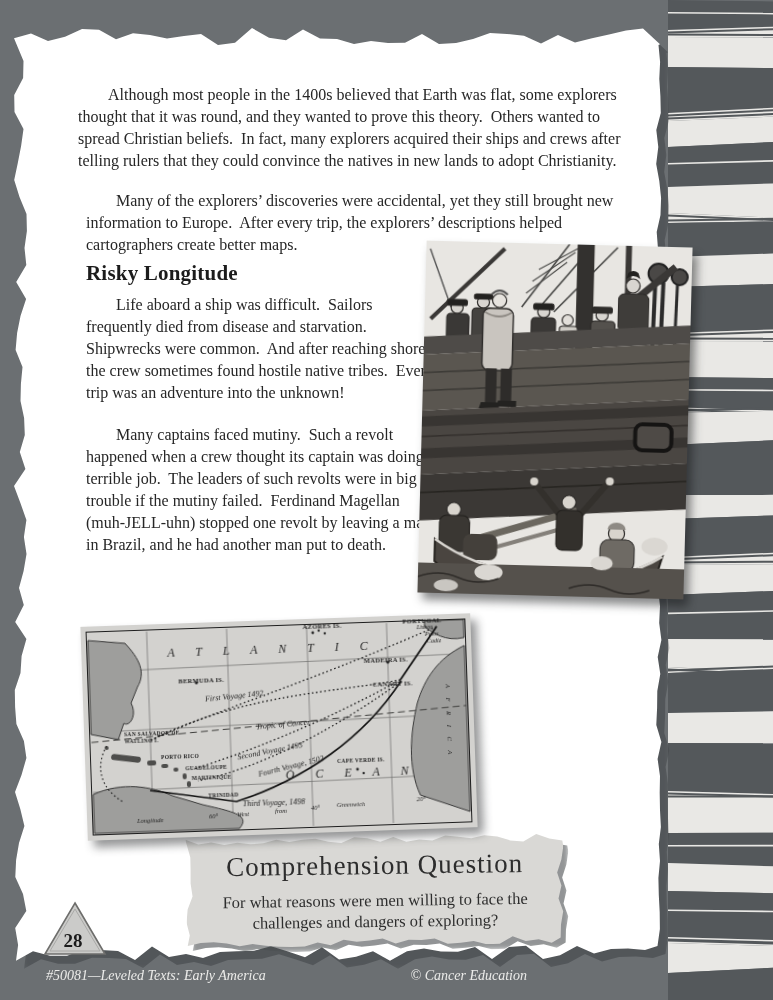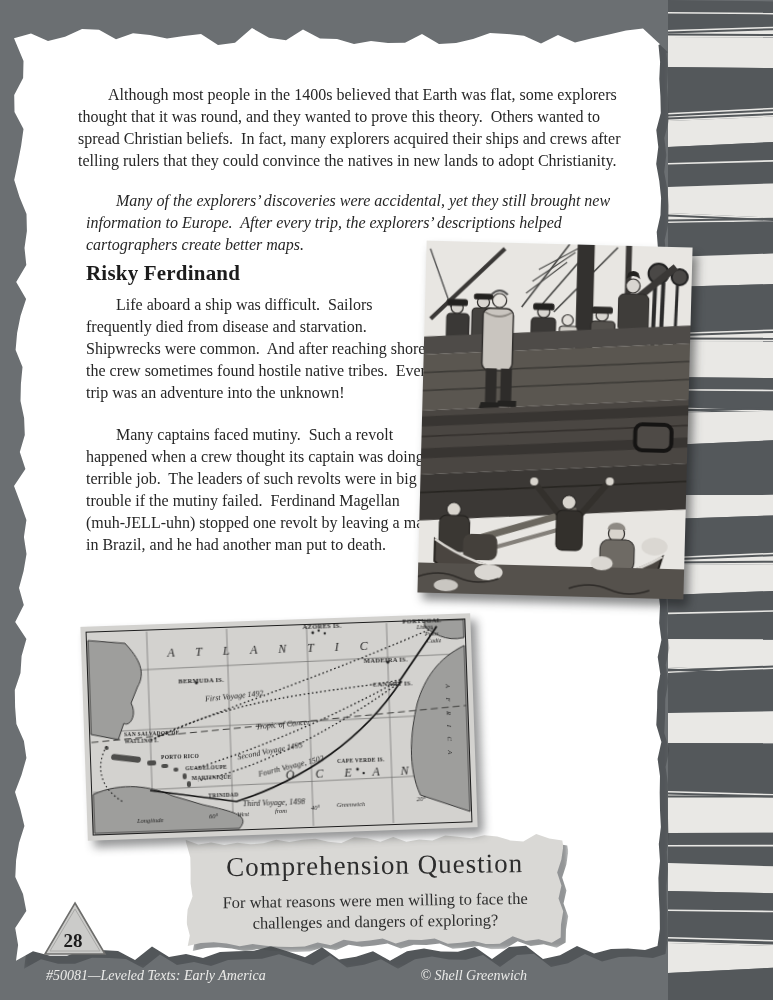--- a/index.html
+++ b/index.html
@@ -18,21 +18,21 @@
   
   #page-shadow{position:absolute;left:22px;top:36px;width:648px;height:934px;
        background:#3e4245;opacity:.55;filter:blur(3px);z-index:2;}
   #page{position:absolute;left:14px;top:28px;width:648px;height:934px;
        background:var(--paper);z-index:3;}
 
   
   .para{position:absolute;font-size:16px;line-height:22px;color:var(--ink);
         white-space:pre-wrap;text-indent:30px;z-index:4;}
   #p1{left:78px;top:84px;width:548px;}
-  #p2{left:86px;top:190px;width:548px;font-style:italic;}
+  #p2{left:86px;top:190px;width:548px;}
   #heading{position:absolute;left:86px;top:261px;font-size:21px;font-weight:bold;
         color:#1c1c1c;z-index:4;letter-spacing:.2px;}
   #p3{left:86px;top:294px;width:352px;}
   #p4{left:86px;top:424px;width:352px;}
 
   
   #ship{position:absolute;left:422px;top:244px;width:266px;height:352px;
         transform:rotate(1.5deg);z-index:6;
         filter:drop-shadow(5px 7px 5px rgba(20,22,24,.5));}
   #ship svg{display:block;width:100%;height:100%;}
@@ -132,21 +132,21 @@
     <polygon points="0,939.5 105,942.5465382326875 105,944.5465382326875 0,941.5" fill="#54585b"></polygon>
     <polygon points="0,943 105,946.0465382326875 105,967.8009490412751 0,973" fill="#e9e8e5"></polygon>
     <polygon points="0,973 105,967.8009490412751 105,1012.9017490866172 0,1015" fill="#54585b"></polygon>
   </svg>
 
 <div id="page-shadow" style="clip-path: polygon(0px 10.2px, 17px 5.5px, 34px 12.9px, 51px 8.7px, 68px 1px, 85px 1.8px, 102px 11.3px, 119px 5.2px, 136px 7.1px, 153px 10.5px, 170px 8.1px, 187px 5.9px, 204px 16.9px, 221px 14.8px, 238px 0px, 255px 9.8px, 272px 12.2px, 289px 1.6px, 306px 10.6px, 323px 10.9px, 340px 16.1px, 357px 13px, 374px 15px, 391px 14.7px, 408px 5.9px, 425px 16px, 442px 15.1px, 459px 11.1px, 476px 5px, 493px 5.9px, 510px 7.7px, 527px 15.6px, 544px 6.9px, 561px 14.4px, 578px 10.3px, 595px 6.4px, 612px 2.6px, 629px 0.6px, 646px 16.2px, 644.5px 17px, 646.1px 34px, 645.3px 51px, 646.4px 68px, 646.8px 85px, 642.3px 102px, 644.3px 119px, 642.2px 136px, 645.3px 153px, 647.1px 170px, 646.5px 187px, 642.7px 204px, 644px 221px, 643.7px 238px, 645.4px 255px, 644.8px 272px, 645.2px 289px, 643.8px 306px, 642.5px 323px, 644.8px 340px, 647.8px 357px, 643.6px 374px, 643.8px 391px, 643.2px 408px, 642.9px 425px, 645.6px 442px, 643.5px 459px, 647.2px 476px, 646.9px 493px, 646.6px 510px, 646.1px 527px, 647.7px 544px, 644.1px 561px, 646px 578px, 645.2px 595px, 647.4px 612px, 643.7px 629px, 646.3px 646px, 643.3px 663px, 643.1px 680px, 642.3px 697px, 647.4px 714px, 643.6px 731px, 646px 748px, 645.7px 765px, 646px 782px, 646.9px 799px, 644.8px 816px, 646px 833px, 644.4px 850px, 644.8px 867px, 645.7px 884px, 645.9px 901px, 643.5px 918px, 631px 922px, 614px 920.4px, 597px 920.9px, 580px 925.4px, 563px 918px, 546px 927.2px, 529px 930.9px, 512px 917.7px, 495px 918.9px, 478px 930.9px, 461px 919px, 444px 923.8px, 427px 923.5px, 410px 920.6px, 393px 923.2px, 376px 932.8px, 359px 923.2px, 342px 928.7px, 325px 931.4px, 308px 919.3px, 291px 929.2px, 274px 923.5px, 257px 918.2px, 240px 922.7px, 223px 923.2px, 206px 924.1px, 189px 930px, 172px 925.9px, 155px 929.1px, 138px 918.4px, 121px 932px, 104px 923px, 87px 921.9px, 70px 921.7px, 53px 927.8px, 36px 927.8px, 19px 923.3px, 2px 932.7px, 4.1px 917px, 1.2px 900px, 12.3px 883px, 9px 866px, 1.3px 849px, 2.1px 832px, 5px 815px, 10.4px 798px, 6.3px 781px, 1px 764px, 7.5px 747px, 12.4px 730px, 9.9px 713px, 2.4px 696px, 1.1px 679px, 0.8px 662px, 6.5px 645px, 7.6px 628px, 12.4px 611px, 1.2px 594px, 9.8px 577px, 5px 560px, 9.6px 543px, 12.5px 526px, 9.9px 509px, 12.4px 492px, 6.4px 475px, 0px 458px, 11.4px 441px, 5.8px 424px, 10.8px 407px, 10.1px 390px, 6.5px 373px, 6.9px 356px, 8.5px 339px, 1.6px 322px, 3.1px 305px, 6.5px 288px, 12.1px 271px, 2.2px 254px, 12.3px 237px, 10.5px 220px, 12.9px 203px, 12.5px 186px, 5.5px 169px, 0.2px 152px, 3.8px 135px, 7.1px 118px, 9.5px 101px, 0.5px 84px, 0.2px 67px, 9.1px 50px, 9.5px 33px);"></div>
 <div id="page" style="clip-path: polygon(0px 10.2px, 17px 5.5px, 34px 12.9px, 51px 8.7px, 68px 1px, 85px 1.8px, 102px 11.3px, 119px 5.2px, 136px 7.1px, 153px 10.5px, 170px 8.1px, 187px 5.9px, 204px 16.9px, 221px 14.8px, 238px 0px, 255px 9.8px, 272px 12.2px, 289px 1.6px, 306px 10.6px, 323px 10.9px, 340px 16.1px, 357px 13px, 374px 15px, 391px 14.7px, 408px 5.9px, 425px 16px, 442px 15.1px, 459px 11.1px, 476px 5px, 493px 5.9px, 510px 7.7px, 527px 15.6px, 544px 6.9px, 561px 14.4px, 578px 10.3px, 595px 6.4px, 612px 2.6px, 629px 0.6px, 646px 16.2px, 644.5px 17px, 646.1px 34px, 645.3px 51px, 646.4px 68px, 646.8px 85px, 642.3px 102px, 644.3px 119px, 642.2px 136px, 645.3px 153px, 647.1px 170px, 646.5px 187px, 642.7px 204px, 644px 221px, 643.7px 238px, 645.4px 255px, 644.8px 272px, 645.2px 289px, 643.8px 306px, 642.5px 323px, 644.8px 340px, 647.8px 357px, 643.6px 374px, 643.8px 391px, 643.2px 408px, 642.9px 425px, 645.6px 442px, 643.5px 459px, 647.2px 476px, 646.9px 493px, 646.6px 510px, 646.1px 527px, 647.7px 544px, 644.1px 561px, 646px 578px, 645.2px 595px, 647.4px 612px, 643.7px 629px, 646.3px 646px, 643.3px 663px, 643.1px 680px, 642.3px 697px, 647.4px 714px, 643.6px 731px, 646px 748px, 645.7px 765px, 646px 782px, 646.9px 799px, 644.8px 816px, 646px 833px, 644.4px 850px, 644.8px 867px, 645.7px 884px, 645.9px 901px, 643.5px 918px, 631px 922px, 614px 920.4px, 597px 920.9px, 580px 925.4px, 563px 918px, 546px 927.2px, 529px 930.9px, 512px 917.7px, 495px 918.9px, 478px 930.9px, 461px 919px, 444px 923.8px, 427px 923.5px, 410px 920.6px, 393px 923.2px, 376px 932.8px, 359px 923.2px, 342px 928.7px, 325px 931.4px, 308px 919.3px, 291px 929.2px, 274px 923.5px, 257px 918.2px, 240px 922.7px, 223px 923.2px, 206px 924.1px, 189px 930px, 172px 925.9px, 155px 929.1px, 138px 918.4px, 121px 932px, 104px 923px, 87px 921.9px, 70px 921.7px, 53px 927.8px, 36px 927.8px, 19px 923.3px, 2px 932.7px, 4.1px 917px, 1.2px 900px, 12.3px 883px, 9px 866px, 1.3px 849px, 2.1px 832px, 5px 815px, 10.4px 798px, 6.3px 781px, 1px 764px, 7.5px 747px, 12.4px 730px, 9.9px 713px, 2.4px 696px, 1.1px 679px, 0.8px 662px, 6.5px 645px, 7.6px 628px, 12.4px 611px, 1.2px 594px, 9.8px 577px, 5px 560px, 9.6px 543px, 12.5px 526px, 9.9px 509px, 12.4px 492px, 6.4px 475px, 0px 458px, 11.4px 441px, 5.8px 424px, 10.8px 407px, 10.1px 390px, 6.5px 373px, 6.9px 356px, 8.5px 339px, 1.6px 322px, 3.1px 305px, 6.5px 288px, 12.1px 271px, 2.2px 254px, 12.3px 237px, 10.5px 220px, 12.9px 203px, 12.5px 186px, 5.5px 169px, 0.2px 152px, 3.8px 135px, 7.1px 118px, 9.5px 101px, 0.5px 84px, 0.2px 67px, 9.1px 50px, 9.5px 33px);"></div>
 
 <p class="para" id="p1">Although most people in the 1400s believed that Earth was flat, some explorers thought that it was round, and they wanted to prove this theory.  Others wanted to spread Christian beliefs.  In fact, many explorers acquired their ships and crews after telling rulers that they could convince the natives in new lands to adopt Christianity.</p>
 <p class="para" id="p2">Many of the explorers’ discoveries were accidental, yet they still brought new information to Europe.  After every trip, the explorers’ descriptions helped cartographers create better maps.</p>
-<h2 id="heading">Risky Ferdinand</h2>
+<h2 id="heading">Risky Longitude</h2>
 <p class="para" id="p3">Life aboard a ship was difficult.  Sailors frequently died from disease and starvation.  Shipwrecks were common.  And after reaching shore, the crew sometimes found hostile native tribes.  Every trip was an adventure into the unknown!</p>
 <p class="para" id="p4">Many captains faced mutiny.  Such a revolt happened when a crew thought its captain was doing a terrible job.  The leaders of such revolts were in big trouble if the mutiny failed.  Ferdinand Magellan (muh-JELL-uhn) stopped one revolt by leaving a man in Brazil, and he had another man put to death.</p>
 
 <div id="ship">
 <svg viewBox="0 0 264 352" preserveAspectRatio="none">
   <rect x="0" y="0" width="264" height="352" fill="#e8e6e2"></rect>
 
   <line x1="6" y1="78" x2="78" y2="6" stroke="#3a3836" stroke-width="4"></line>
   <line x1="26" y1="66" x2="4" y2="8" stroke="#555" stroke-width="1.4"></line>
   <line x1="96" y1="64" x2="142" y2="0" stroke="#4a4a48" stroke-width="1.6"></line>
@@ -325,14 +325,14 @@
 </div>
 
 <svg id="pagenum" viewBox="0 0 66 58">
   <polygon points="33,3 63,54 3,54" fill="#cbcbc9" stroke="#6e6e6c" stroke-width="1.6"></polygon>
   <polygon points="33,9 58,51 8,51" fill="none" stroke="#a9a9a7" stroke-width="1"></polygon>
   <text x="31" y="47" text-anchor="middle" font-family="Liberation Serif, serif" font-weight="bold" font-size="19" fill="#1b1b1b">28</text>
 </svg>
 
 <div id="footer">
   <span id="footer-left">#50081—Leveled Texts: Early America</span>
-  <span id="footer-right">© Shell Greenwich</span>
+  <span id="footer-right">© Cancer Education</span>
 </div>
 
 </body></html>

